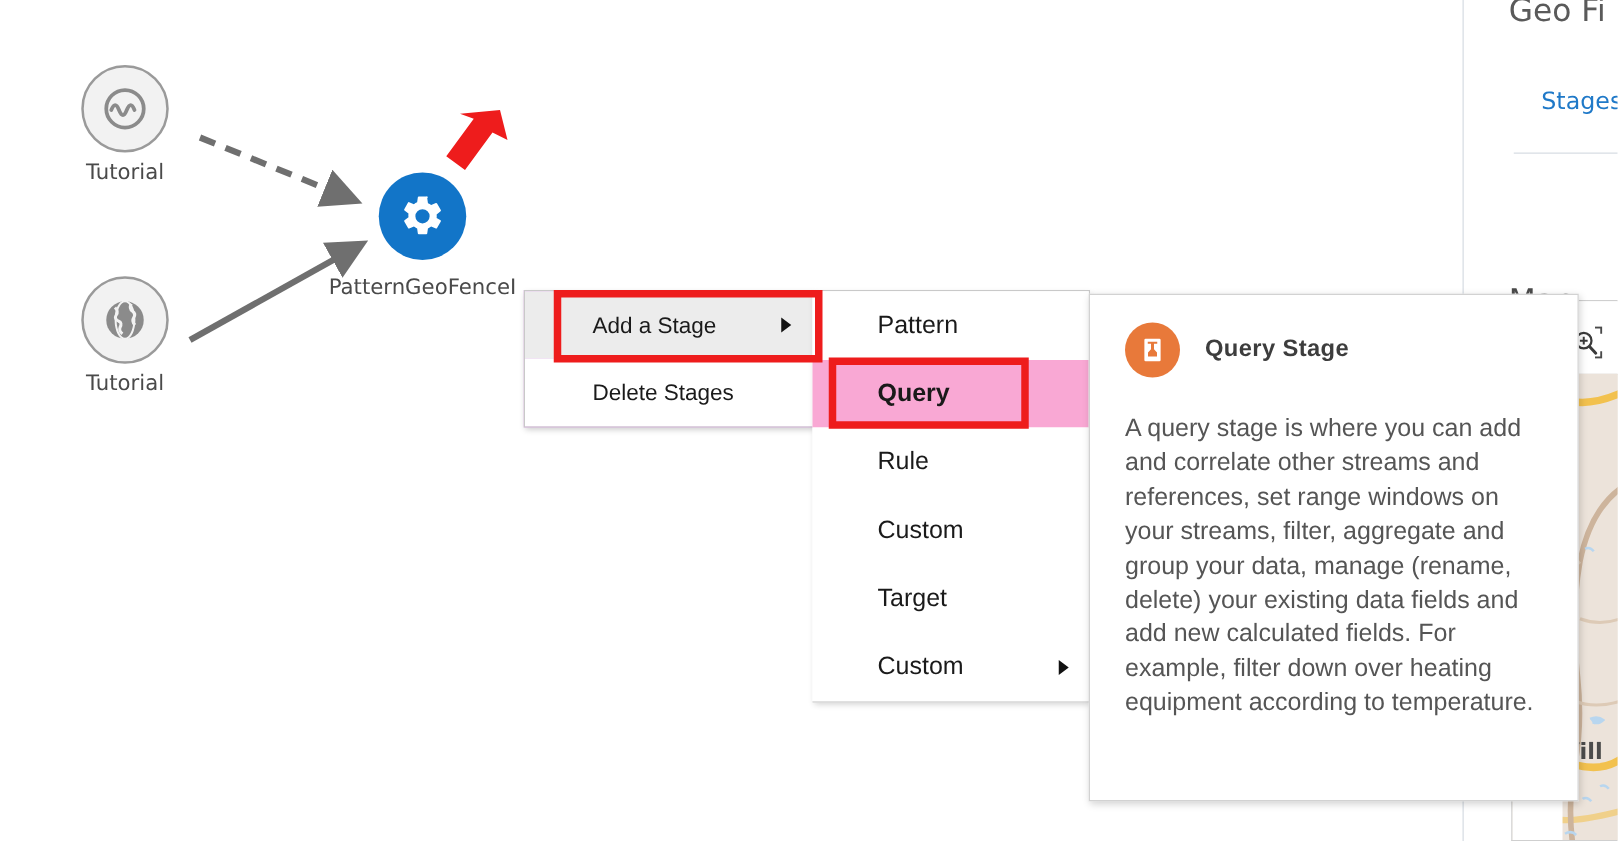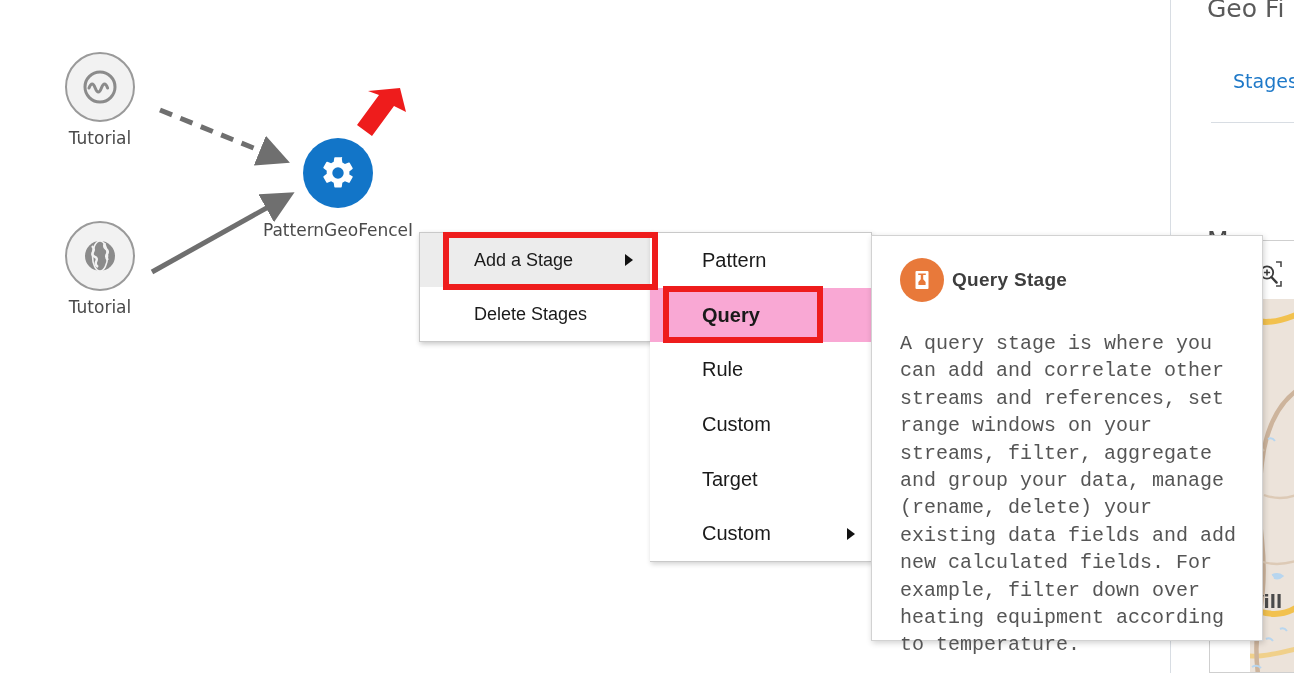--- a/index.html
+++ b/index.html
@@ -190,21 +190,21 @@
     background: #ffffff;
     border: 1px solid #d2d2d2;
     box-shadow: 1px 2px 6px rgba(0,0,0,0.18);
     box-sizing: border-box;
     z-index: 50;
     padding: 22px 24px 0 28px;
   }
   #tooltip-head {
     display: flex;
     align-items: center;
-    gap: 8px;
+    gap: 20px;
     margin-bottom: 28px;
   }
   #tooltip-icon {
     width: 44px;
     height: 44px;
     border-radius: 50%;
     background: #e8793a;
     display: flex;
     align-items: center;
     justify-content: center;
@@ -214,21 +214,21 @@
     font-size: 19px;
     font-weight: bold;
     color: #3d3d3d;
     font-family: "Liberation Sans", sans-serif;
     letter-spacing: .3px;
   }
   #tooltip-body {
     font-size: 20px;
     line-height: 27.4px;
     color: #555555;
-    font-family: Liberation Mono, monospace;
+    font-family: Liberation Sans, sans-serif;
   }
 
   
   #right-panel {
     position: absolute;
     left: 1170px;
     top: 0;
     width: 124px;
     height: 673px;
     background: #ffffff;

